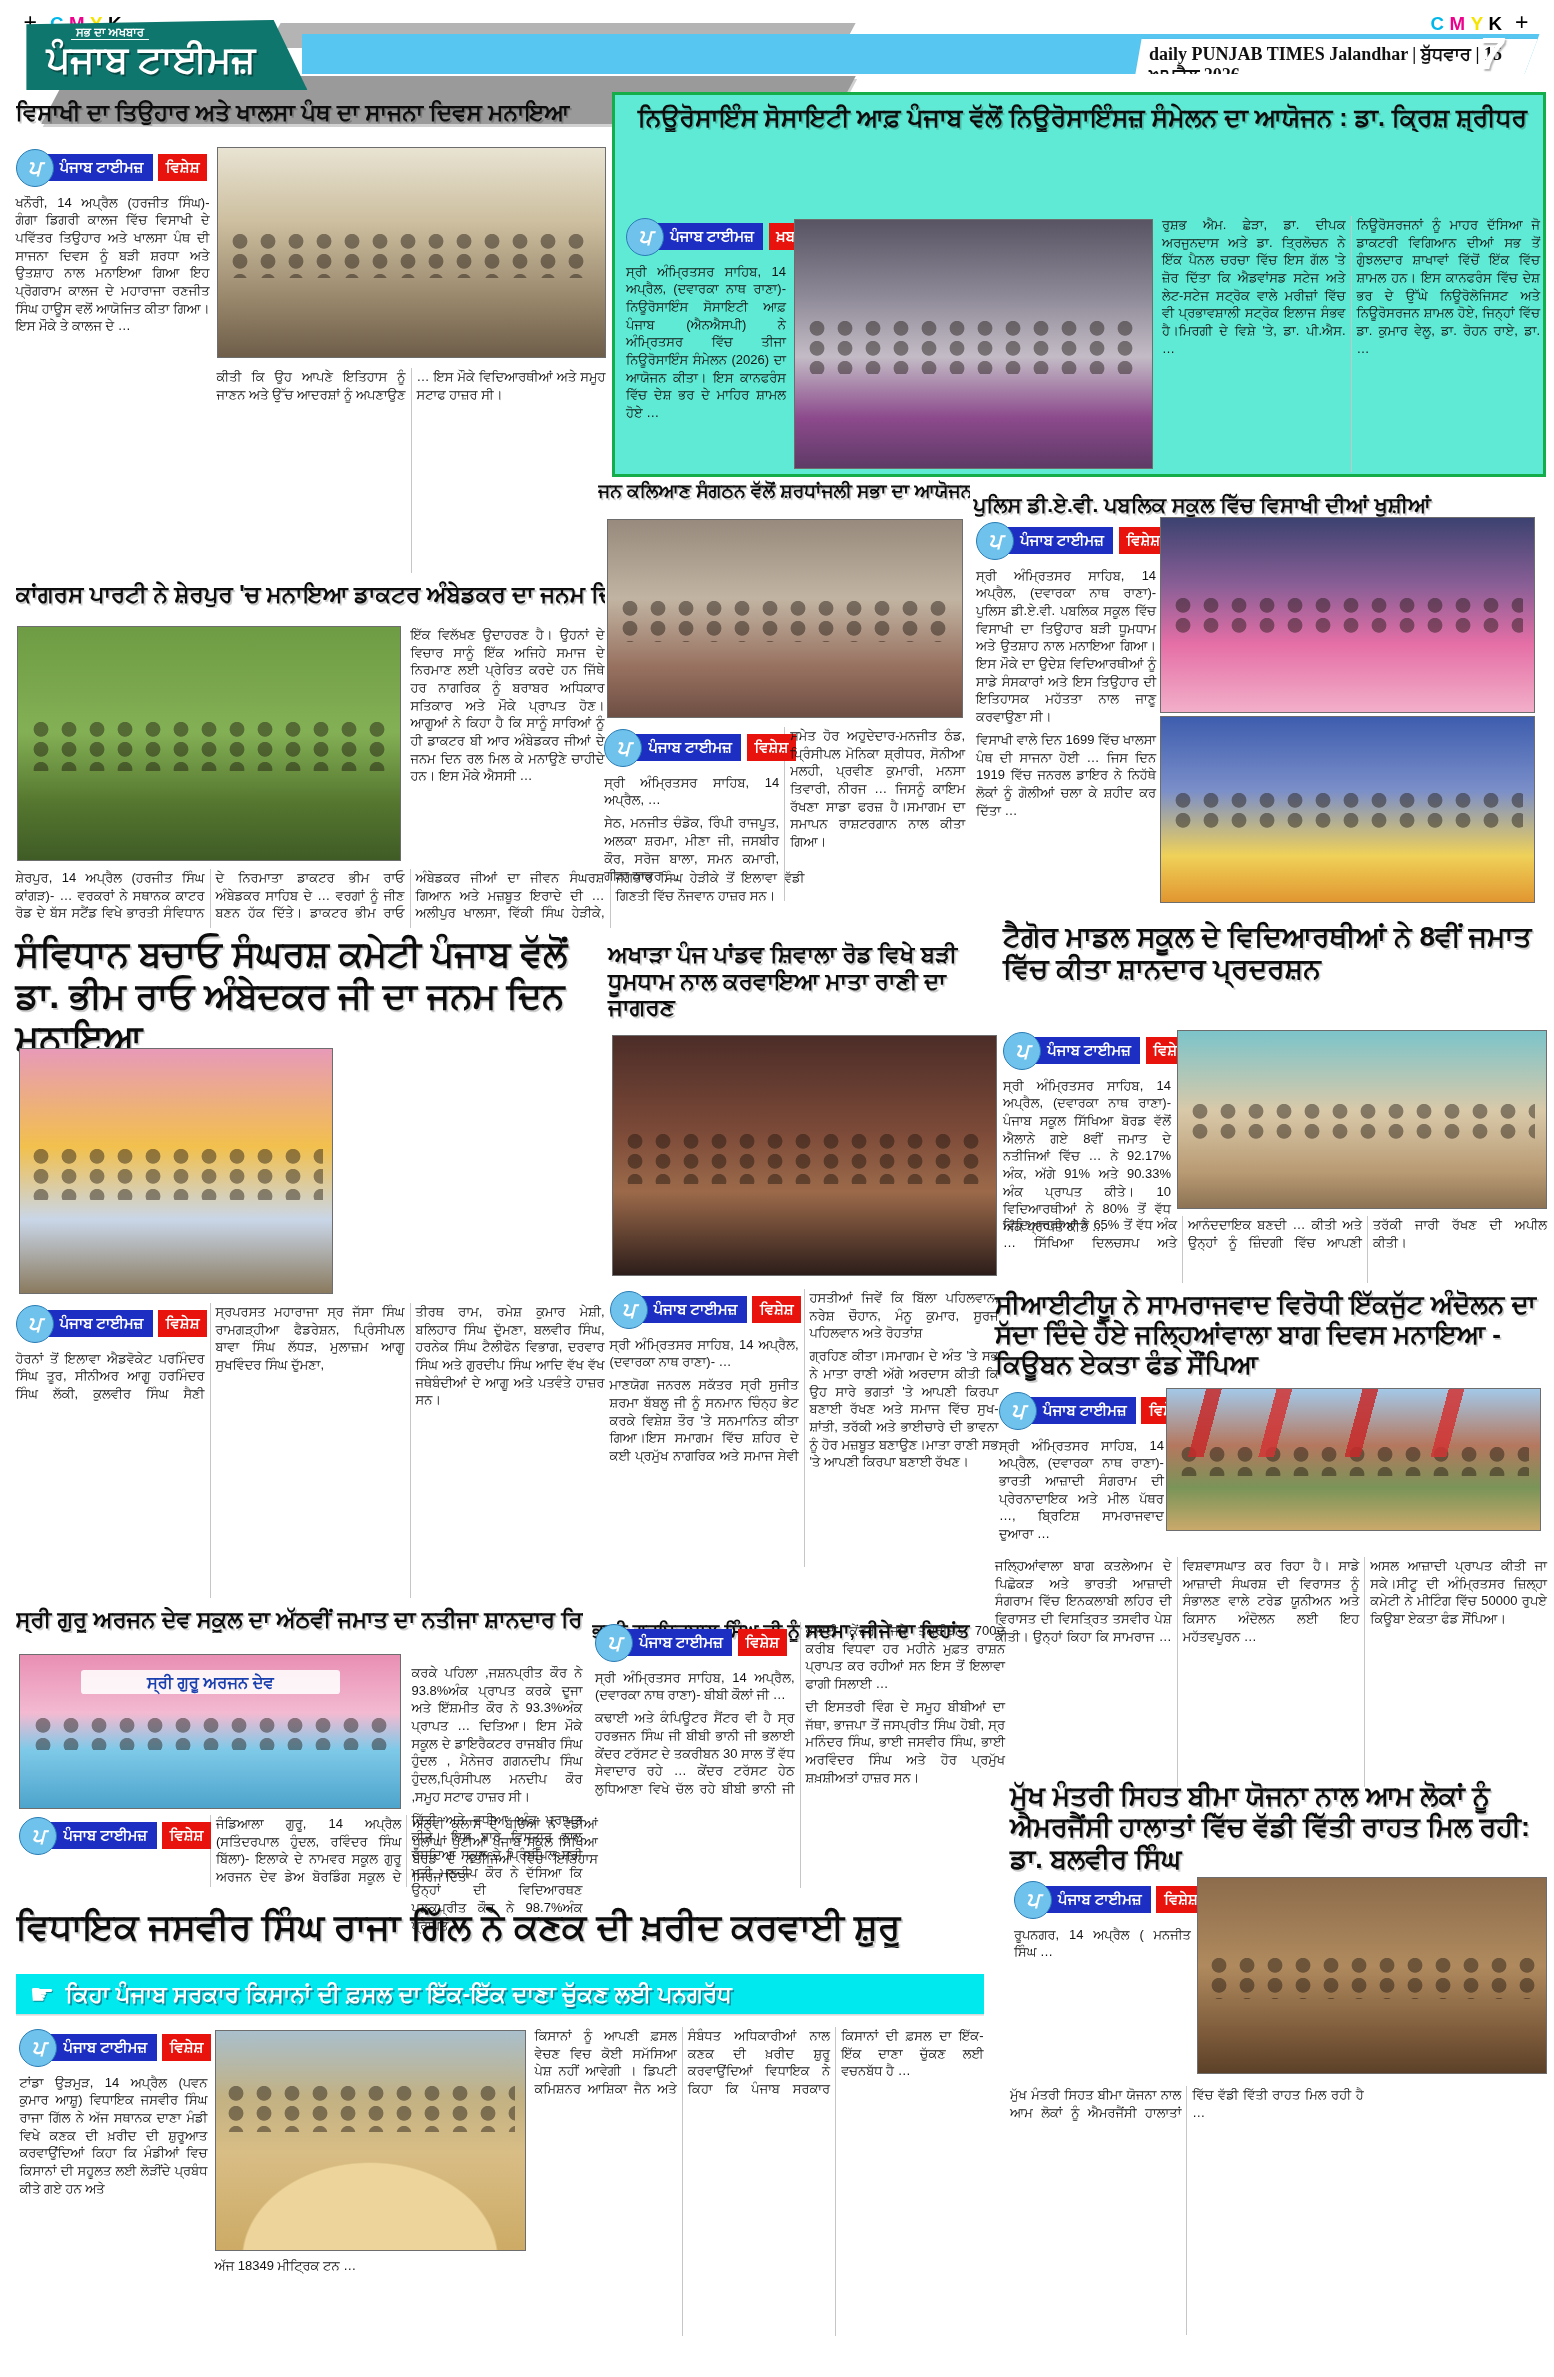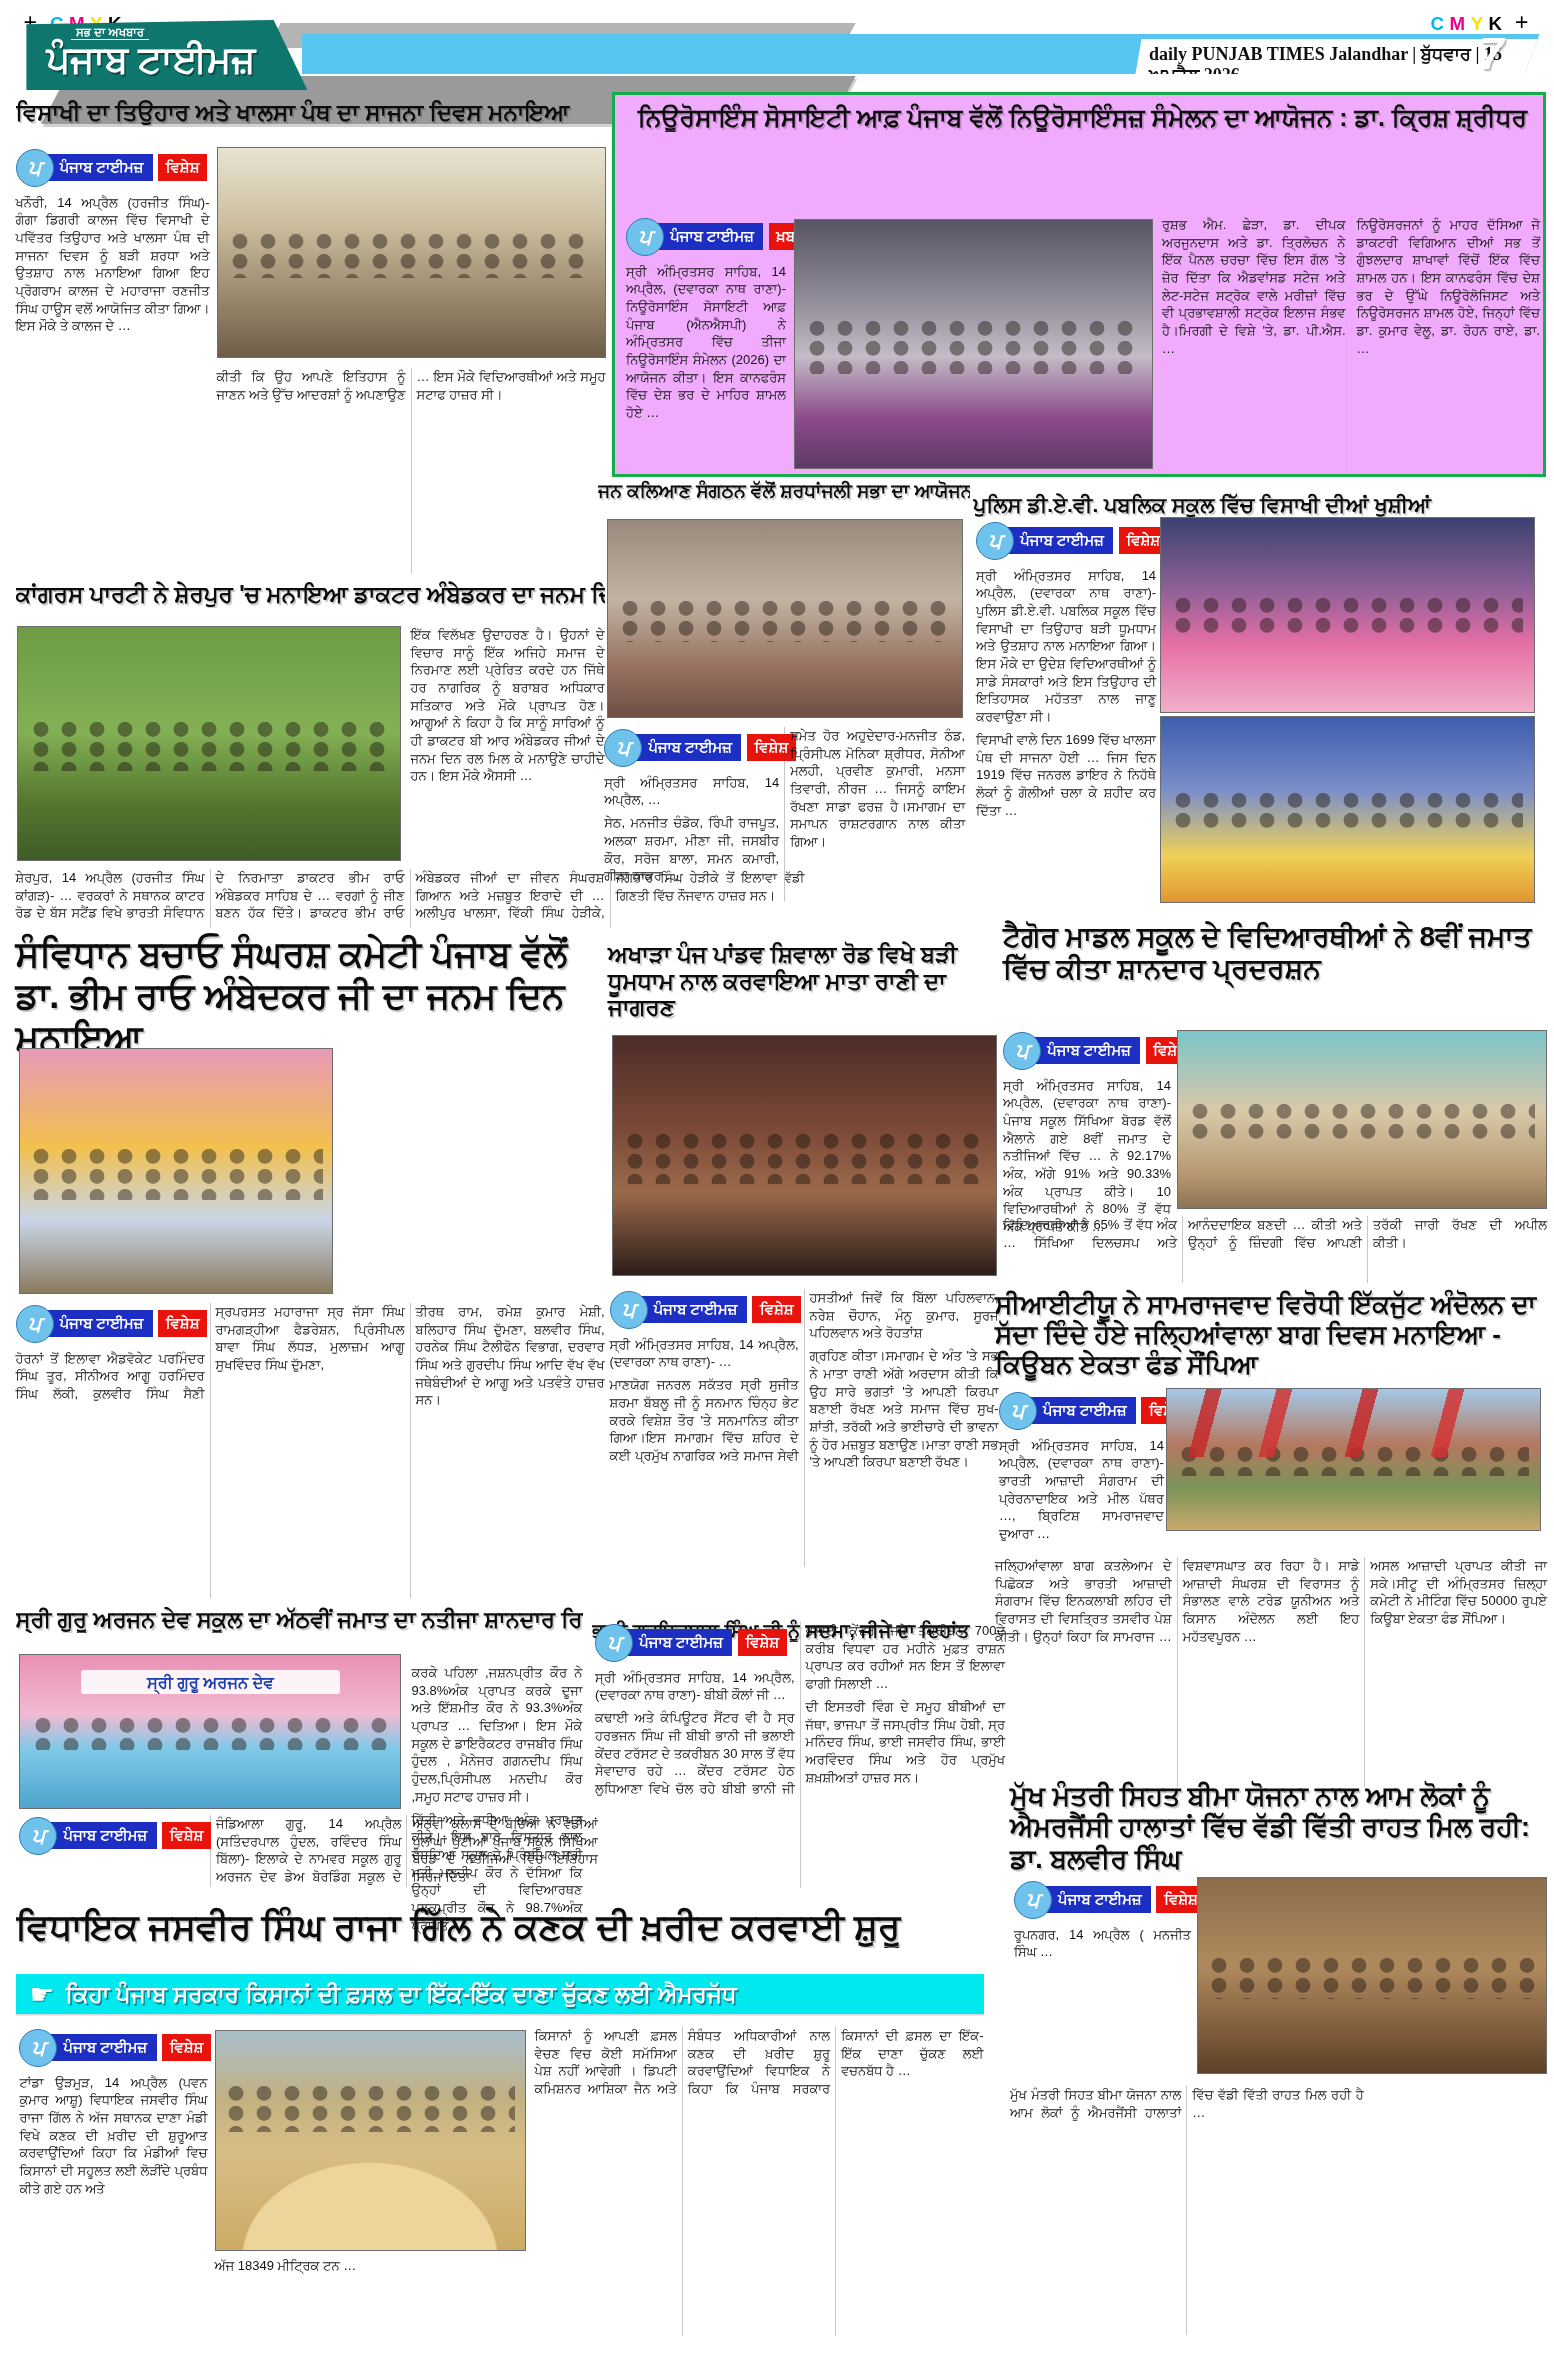--- a/index.html
+++ b/index.html
@@ -61,21 +61,21 @@
     background:linear-gradient(105deg,transparent 0 10%,#c62a2a 10% 14%,transparent 14% 28%,#d13434 28% 32%,transparent 32% 50%,#c62a2a 50% 54%,transparent 54% 72%,#d13434 72% 76%,transparent 76%);opacity:.85;}
   .ph-stage{background:linear-gradient(180deg,#e98fb4 0%,#f3bad1 38%,#7ec9e8 62%,#4da4cc 100%);}
   .ph-wheat{background:linear-gradient(180deg,#a9bfcc 0%,#c2b183 30%,#d8bd85 55%,#cdab66 100%);}
   .ph-wheat::after{content:"";position:absolute;left:6%;right:6%;bottom:-4%;height:74%;
     background:radial-gradient(ellipse 75% 95% at 50% 100%,#ecd49a 0 62%,rgba(236,212,154,0) 63%);}
   .ph-wheat::before{top:24%;}
   .ph-meeting{background:linear-gradient(180deg,#8c6c4c 0%,#b08a5e 45%,#7c5a3a 80%,#5c4128 100%);}
   .banner{position:absolute;top:10%;left:16%;right:16%;background:rgba(255,255,255,.88);color:#1a3fae;
     font-weight:bold;text-align:center;font-size:16.3px;padding:2.3px 0;border-radius:3.1px;}
   
-  .greenbox{position:absolute;border:3.1px solid #14ad49;background:#f0abfc;box-sizing:border-box;padding-left:32px;}
+  .greenbox{position:absolute;border:3.1px solid #14ad49;background:#5eead4;box-sizing:border-box;padding-left:32px;}
   
   .strap{position:absolute;display:flex;align-items:center;background:#00e9ef;box-shadow:0 1.6px 0 rgba(0,0,0,.15);}
   .strap .hand{color:#ffffff;font-size:28px;margin:0 11px 0 14px;text-shadow:0.8px 0.8px 0.8px rgba(0,40,60,.5);}
   .strap .stxt{color:#ffffff;font-weight:bold;font-size:23px;text-shadow:1.6px 1.6px 0 rgba(10,60,90,.55);}
 </style>
 </head>
 <body>
 
 <div id="paper">
 
@@ -266,21 +266,21 @@
       <p>ਸ੍ਰੀ ਅੰਮ੍ਰਿਤਸਰ ਸਾਹਿਬ, 14 ਅਪ੍ਰੈਲ, (ਦਵਾਰਕਾ ਨਾਥ ਰਾਣਾ)- ਬੀਬੀ ਕੌਲਾਂ ਜੀ …</p>
       <p>ਕਢਾਈ ਅਤੇ ਕੰਪਿਊਟਰ ਸੈਂਟਰ ਵੀ ਹੈ ਸ੍ਰ ਹਰਭਜਨ ਸਿੰਘ ਜੀ ਬੀਬੀ ਭਾਨੀ ਜੀ ਭਲਾਈ ਕੇਂਦਰ ਟਰੱਸਟ ਦੇ ਤਕਰੀਬਨ 30 ਸਾਲ ਤੋਂ ਵੱਧ ਸੇਵਾਦਾਰ ਰਹੇ … ਕੇਂਦਰ ਟਰੱਸਟ ਹੇਠ ਲੁਧਿਆਣਾ ਵਿਖੇ ਚੱਲ ਰਹੇ ਬੀਬੀ ਭਾਨੀ ਜੀ ਭਲਾਈ ਕੇਂਦਰ ਜਿਥੇ ਤਕਰੀਬਨ 700ਦੇ ਕਰੀਬ ਵਿਧਵਾ ਹਰ ਮਹੀਨੇ ਮੁਫ਼ਤ ਰਾਸ਼ਨ ਪ੍ਰਾਪਤ ਕਰ ਰਹੀਆਂ ਸਨ ਇਸ ਤੋਂ ਇਲਾਵਾ ਫਾਗੀ ਸਿਲਾਈ …</p>
       <p>ਦੀ ਇਸਤਰੀ ਵਿੰਗ ਦੇ ਸਮੂਹ ਬੀਬੀਆਂ ਦਾ ਜੱਥਾ, ਭਾਜਪਾ ਤੋਂ ਜਸਪ੍ਰੀਤ ਸਿੰਘ ਹੋਬੀ, ਸ੍ਰ ਮਨਿੰਦਰ ਸਿੰਘ, ਭਾਈ ਜਸਵੀਰ ਸਿੰਘ, ਭਾਈ ਅਰਵਿੰਦਰ ਸਿੰਘ ਅਤੇ ਹੋਰ ਪ੍ਰਮੁੱਖ ਸ਼ਖ਼ਸ਼ੀਅਤਾਂ ਹਾਜ਼ਰ ਸਨ।</p>
     </div>
   </div>
 
   <div class="art" style="left:15.5px;top:1906px;width:968px;height:434px;">
     <div class="h1 one sh" style="left:0;top:0;width:968px;font-size:36px;">ਵਿਧਾਇਕ ਜਸਵੀਰ ਸਿੰਘ ਰਾਜਾ ਗਿੱਲ ਨੇ ਕਣਕ ਦੀ ਖ਼ਰੀਦ ਕਰਵਾਈ ਸ਼ੁਰੂ</div>
     <div class="strap" style="left:0;top:68px;width:968px;height:40px;">
       <span class="hand">☛</span>
-      <span class="stxt">ਕਿਹਾ ਪੰਜਾਬ ਸਰਕਾਰ ਕਿਸਾਨਾਂ ਦੀ ਫ਼ਸਲ ਦਾ ਇੱਕ-ਇੱਕ ਦਾਣਾ ਚੁੱਕਣ ਲਈ ਐਮਰਜੱਧ</span>
+      <span class="stxt">ਕਿਹਾ ਪੰਜਾਬ ਸਰਕਾਰ ਕਿਸਾਨਾਂ ਦੀ ਫ਼ਸਲ ਦਾ ਇੱਕ-ਇੱਕ ਦਾਣਾ ਚੁੱਕਣ ਲਈ ਪਨਗਰੱਧ</span>
     </div>
     <div class="block txt" style="left:3.9px;top:121px;width:188px;height:311px;">
       <span class="badge">
         <span class="circ">ਪ</span>
         <span class="paper">ਪੰਜਾਬ ਟਾਈਮਜ਼</span>
         <span class="tag">ਵਿਸ਼ੇਸ਼</span>
       </span>
       <p>ਟਾਂਡਾ ਉੜਮੁੜ, 14 ਅਪ੍ਰੈਲ (ਪਵਨ ਕੁਮਾਰ ਆਸ਼ੂ) ਵਿਧਾਇਕ ਜਸਵੀਰ ਸਿੰਘ ਰਾਜਾ ਗਿੱਲ ਨੇ ਅੱਜ ਸਥਾਨਕ ਦਾਣਾ ਮੰਡੀ ਵਿਖੇ ਕਣਕ ਦੀ ਖ਼ਰੀਦ ਦੀ ਸ਼ੁਰੂਆਤ ਕਰਵਾਉਂਦਿਆਂ ਕਿਹਾ ਕਿ ਮੰਡੀਆਂ ਵਿਚ ਕਿਸਾਨਾਂ ਦੀ ਸਹੂਲਤ ਲਈ ਲੋੜੀਂਦੇ ਪ੍ਰਬੰਧ ਕੀਤੇ ਗਏ ਹਨ ਅਤੇ</p>
     </div>
     <div class="photo ph-wheat" style="left:199px;top:124px;width:311px;height:221px;"></div>

